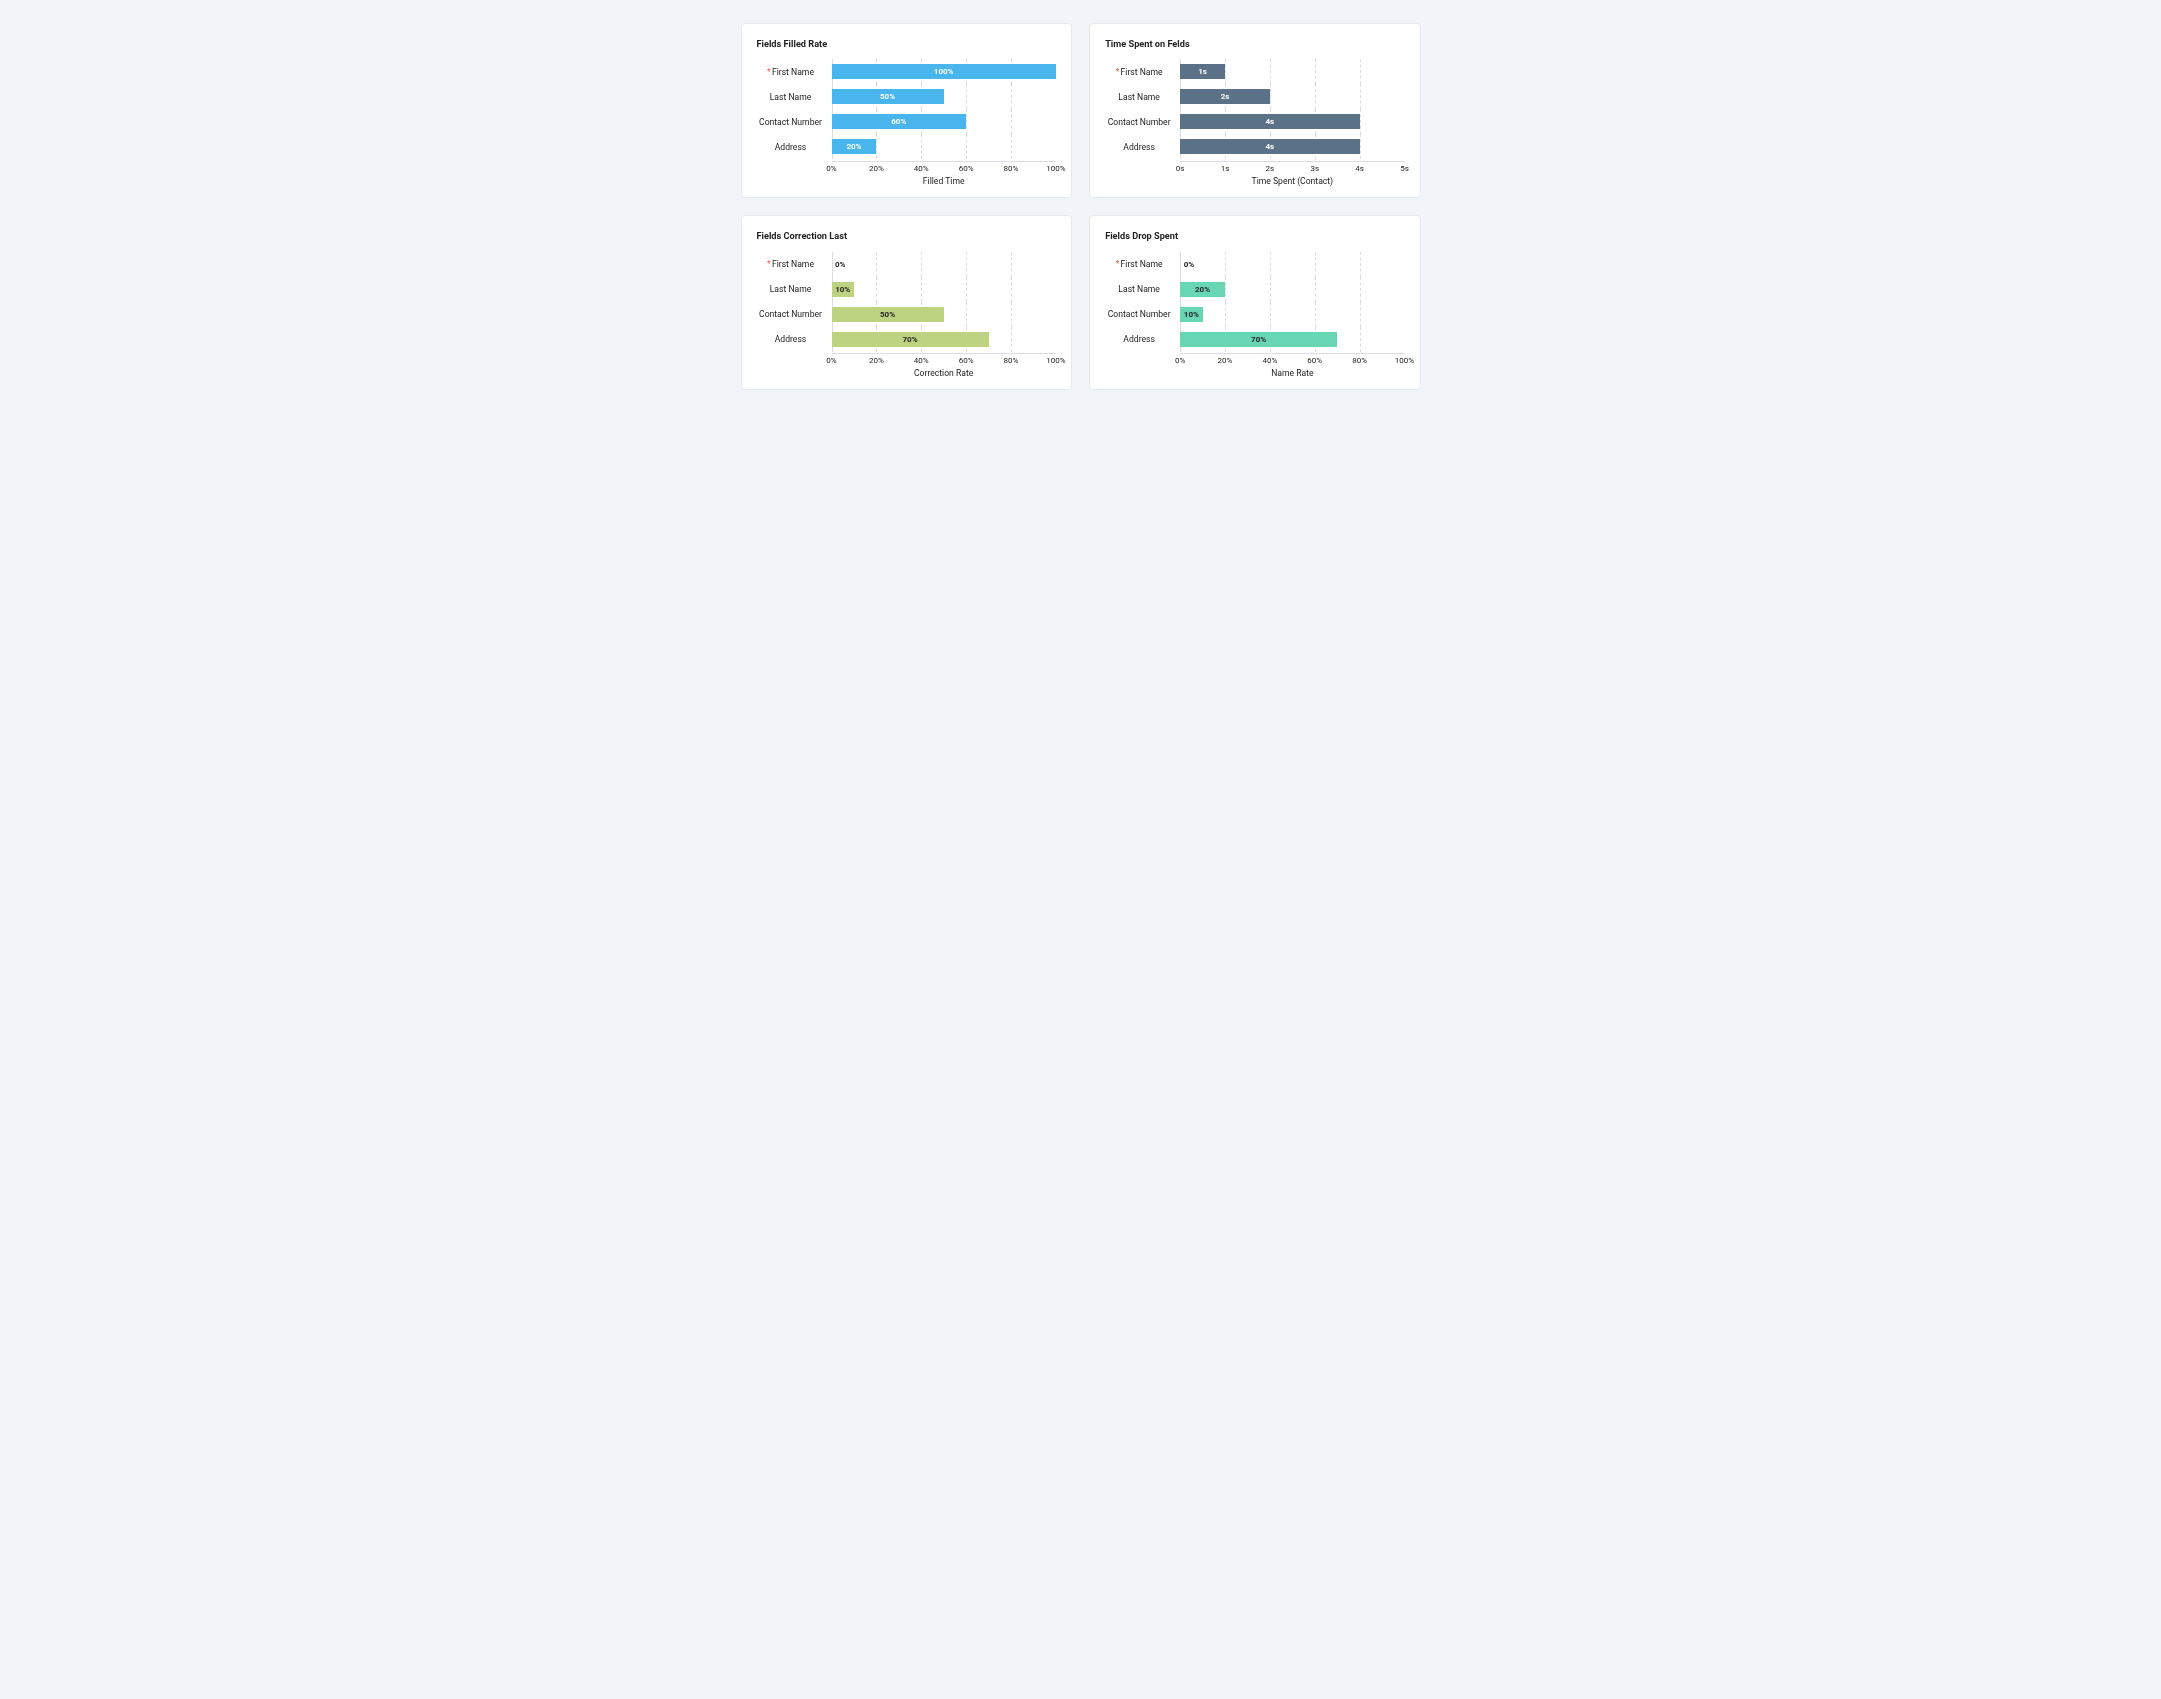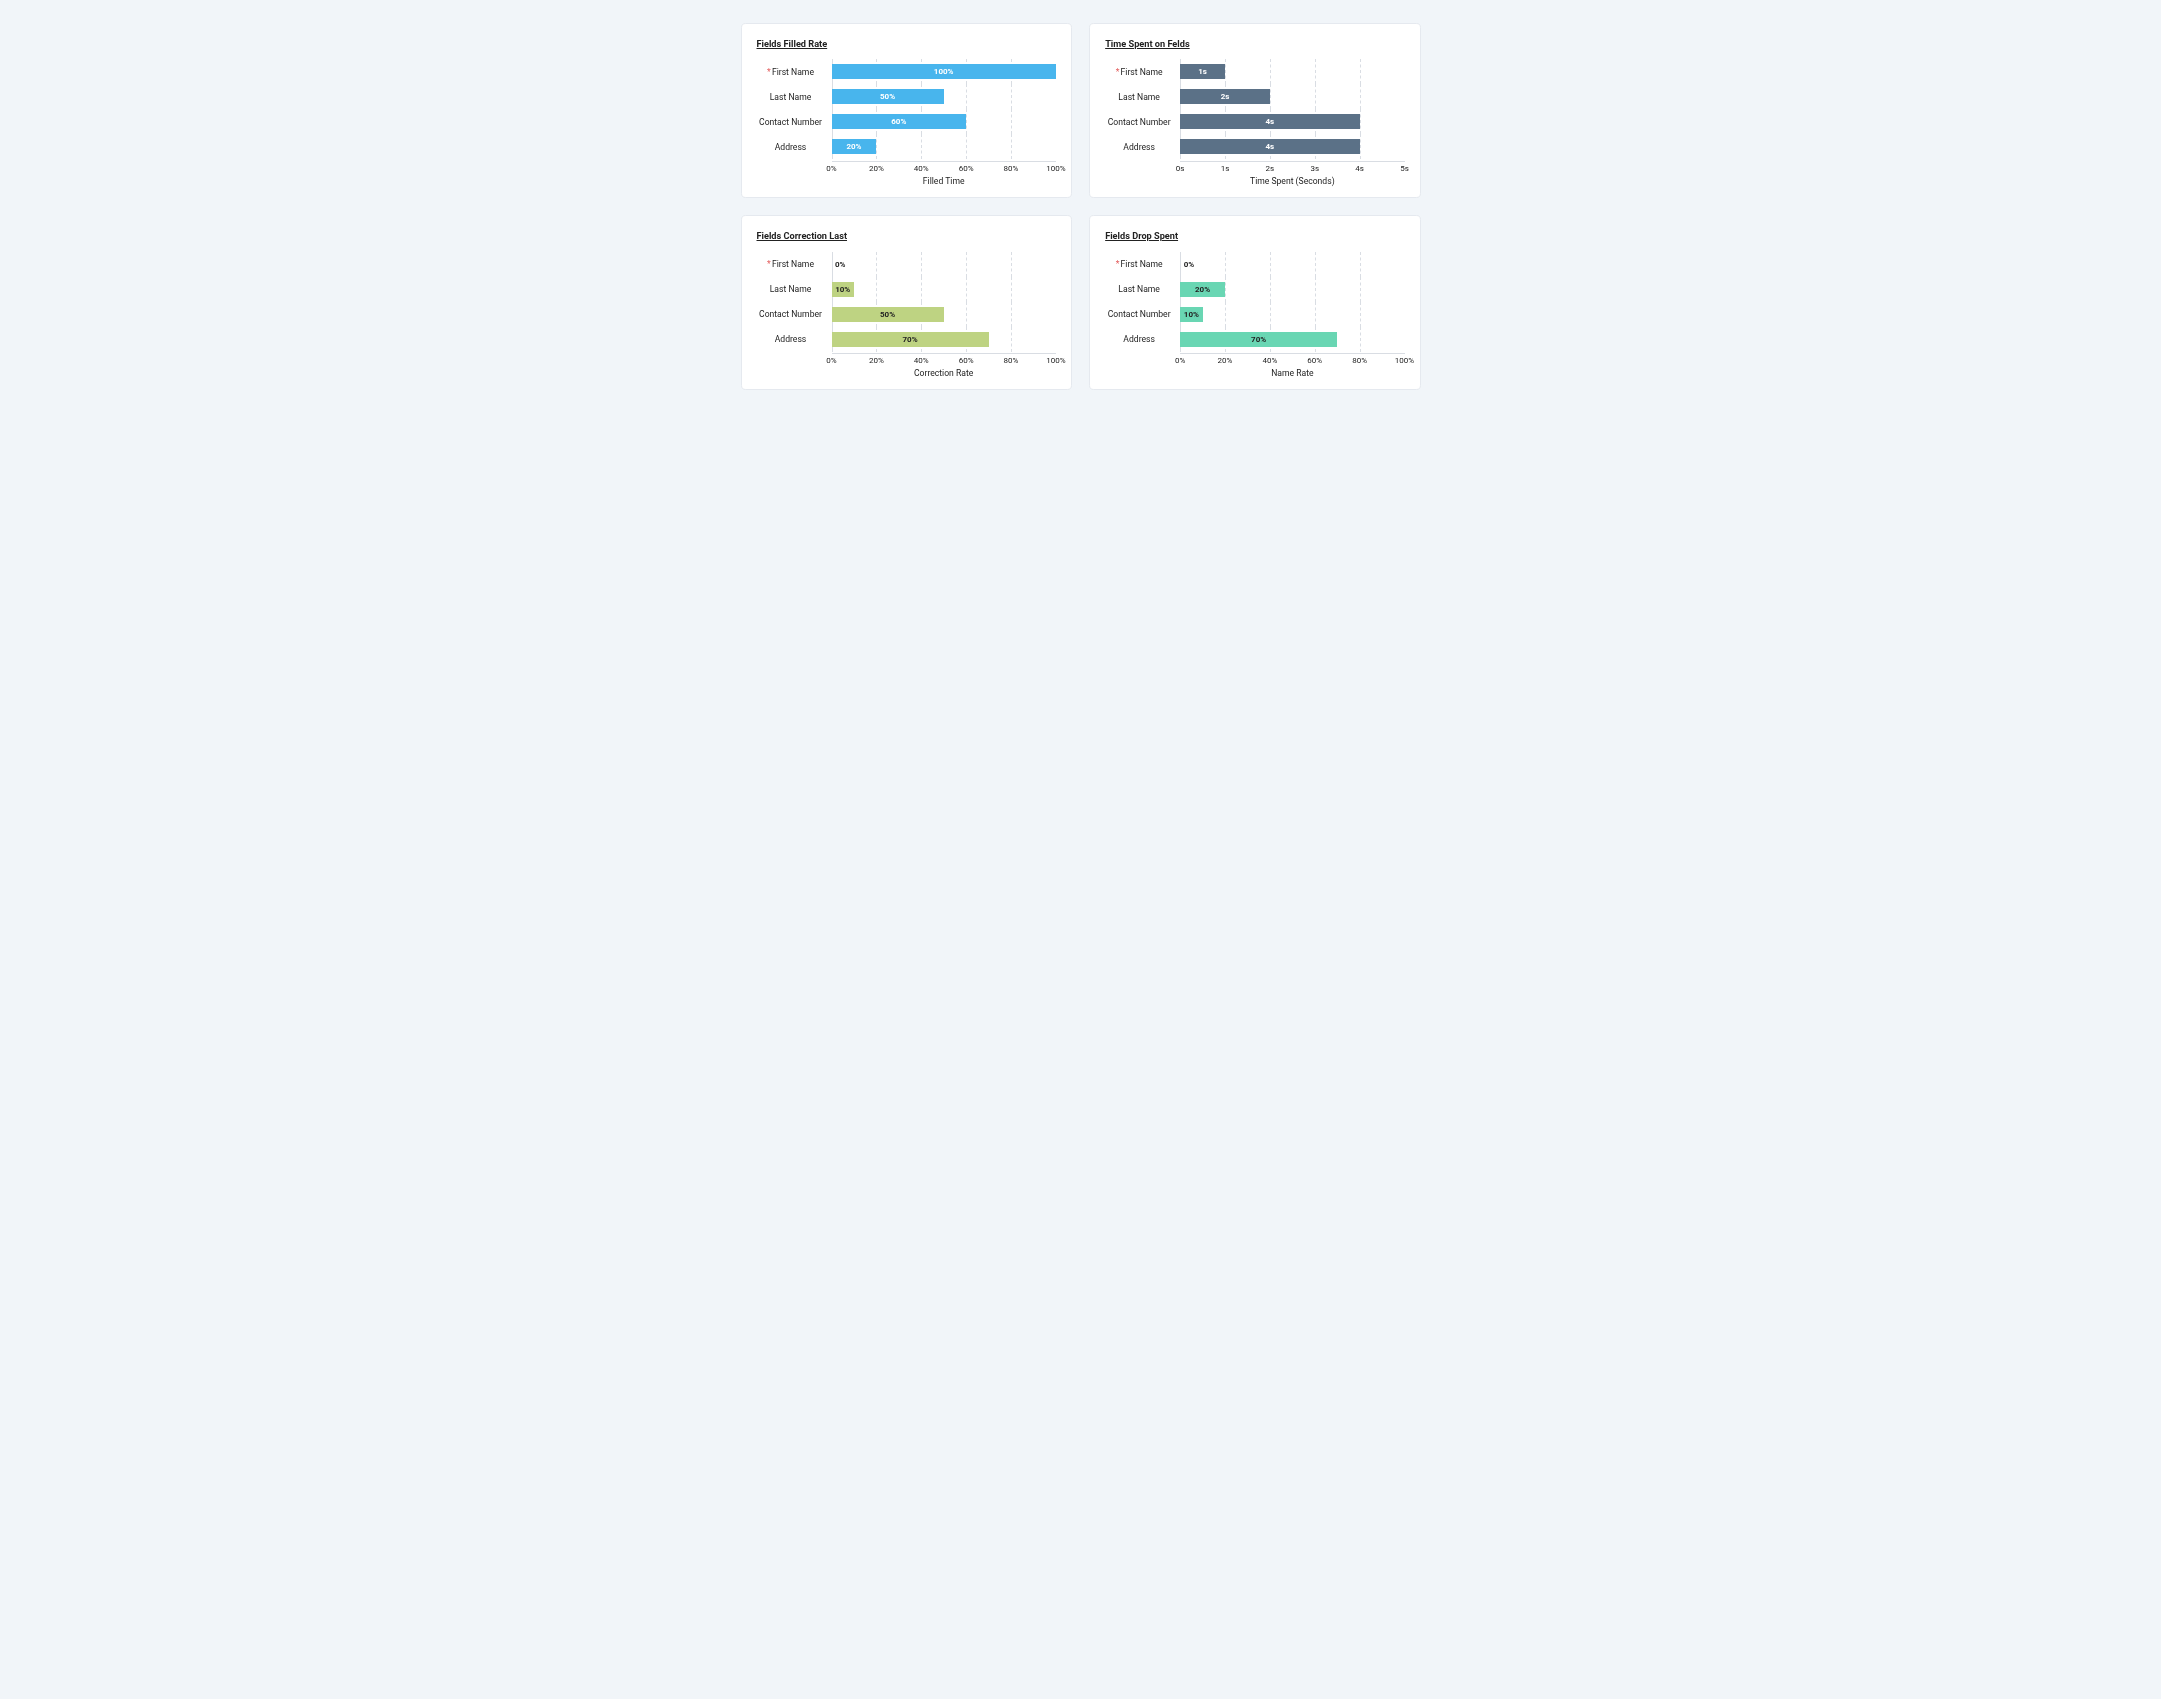--- a/index.html
+++ b/index.html
@@ -36,21 +36,21 @@
     display: grid;
     grid-template-columns: 1fr 1fr;
     gap: 17.3px;
   }
   .card {
     background: #fff;
     border: 0.6px solid #e5e9ef;
     border-radius: 4.6px;
     padding: 14px 15px 11.5px 15px;
   }
-  .card-title { font-weight: 700; font-size: 9.2px; margin-bottom: 10.4px; color: #222; text-decoration: underline; }
+  .card-title { font-weight: 700; font-size: 9.2px; margin-bottom: 10.4px; color: #222; }
 
   
   .chart {
     display: flex;
     flex-direction: column;
   }
   .row {
     display: flex;
     align-items: center;
     height: 25px;
@@ -324,21 +324,21 @@
               <div>
                   <span>3s</span>
                 </div>
               <div>
                   <span>4s</span>
                 </div>
             </div>
             <span class="last-tick">5s</span>
           </div>
         </div>
-        <div class="xlabel">Time Spent (Seconds)</div>
+        <div class="xlabel">Time Spent (Contact)</div>
       </div>
     </div>
 
     <div class="card c-olive">
       <div class="card-title">Fields Correction Last</div>
       <div class="chart">
 
         <div class="row">
           <div class="ylabel"><span class="req">*</span><span>First Name</span></div>
           <div class="plot">

